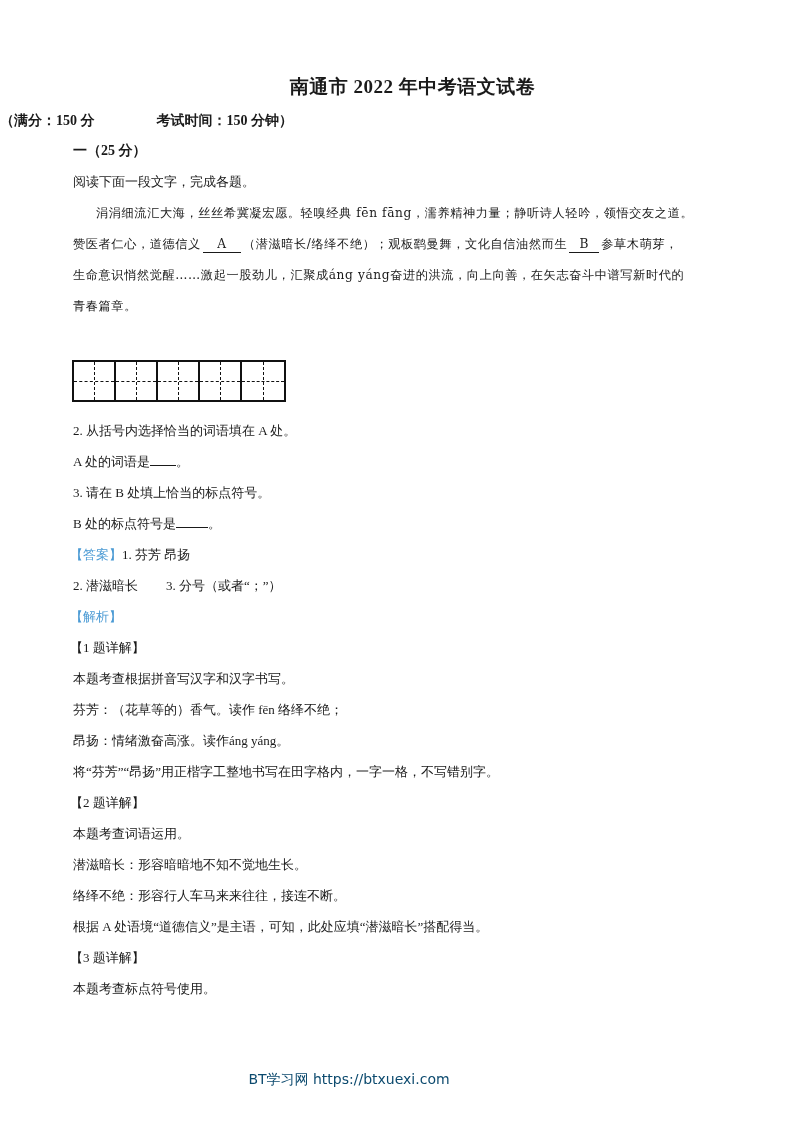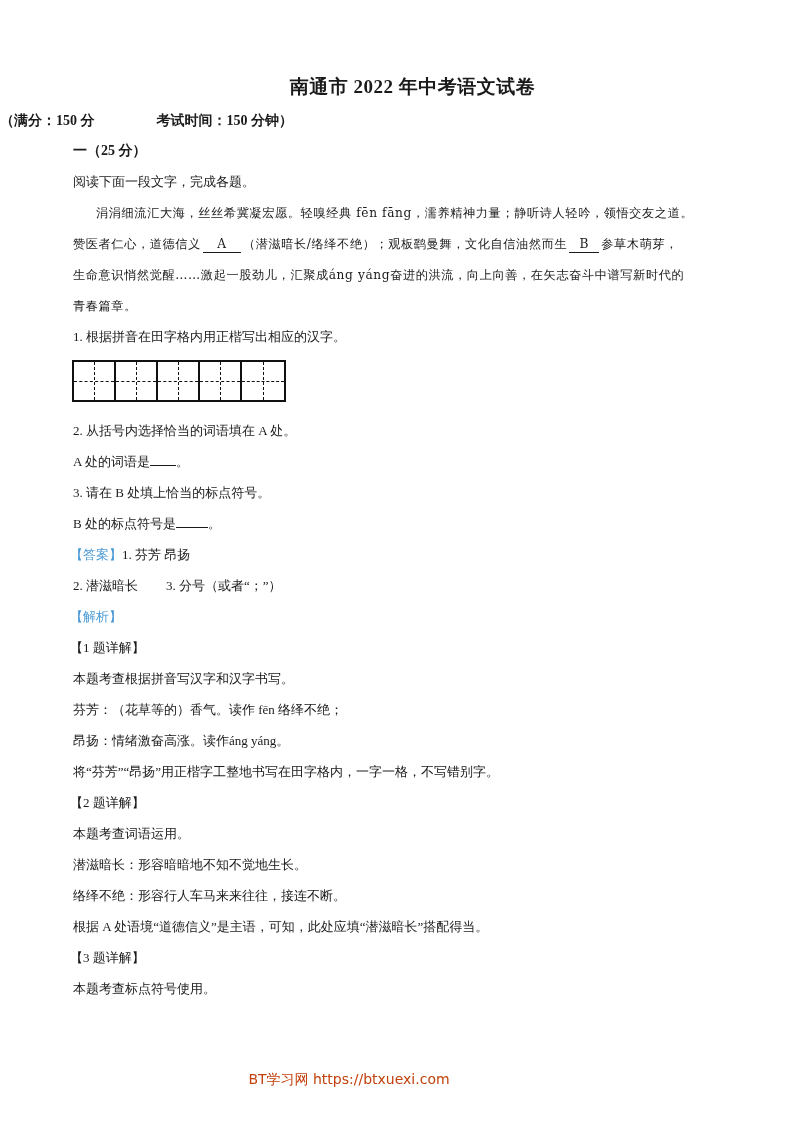--- a/index.html
+++ b/index.html
@@ -41,21 +41,21 @@
     }
     .cell {
       width: 42px; height: 38px; position: relative; box-sizing: border-box;
       border-right: 2px solid #111;
     }
     .cell:last-child { border-right: none; }
     .cell .v { position: absolute; left: 50%; top: 0; bottom: 0; border-left: 1px dashed #111; }
     .cell .h { position: absolute; top: 50%; left: 0; right: 0; border-top: 1px dashed #111; }
     .footer {
       position: absolute; left: 0; width: 698px; top: 1071px; text-align: center;
-      font-family: "DejaVu Sans", "Liberation Sans", sans-serif; font-size: 14px; color: #c2410c;
+      font-family: "DejaVu Sans", "Liberation Sans", sans-serif; font-size: 14px; color: #0c4a6e;
     }
   </style>
 </head>
 <body>
 
 <div class="page">
 
   <div class="title">南通市 2022 年中考语文试卷</div>
 
   <div class="subtitle">
@@ -69,21 +69,20 @@
   <div class="line para" style="top:204px; left:96px;">涓涓细流汇大海，丝丝希冀凝宏愿。轻嗅经典 fēn fāng，濡养精神力量；静听诗人轻吟，领悟交友之道。</div>
 
   <div class="line para" style="top:235px;">
     <span>赞医者仁心，道德信义</span><span class="blank" style="width:38px;">A</span><span>（潜滋暗长/络绎不绝）；观板鹞曼舞，文化自信油然而生</span><span class="blank" style="width:30px;">B</span><span>参草木萌芽，</span>
   </div>
 
   <div class="line para" style="top:266px;">生命意识悄然觉醒……激起一股劲儿，汇聚成áng yáng奋进的洪流，向上向善，在矢志奋斗中谱写新时代的</div>
 
   <div class="line para" style="top:297px;">青春篇章。</div>
 
-  <div class="line" style="top:328px;">1. 根据拼音在田字格内用正楷写出相应的汉字。</div>
 
   <div class="grid">
     <div class="cell">
         <div class="v"></div>
         <div class="h"></div>
       </div>
     <div class="cell">
         <div class="v"></div>
         <div class="h"></div>
       </div>

